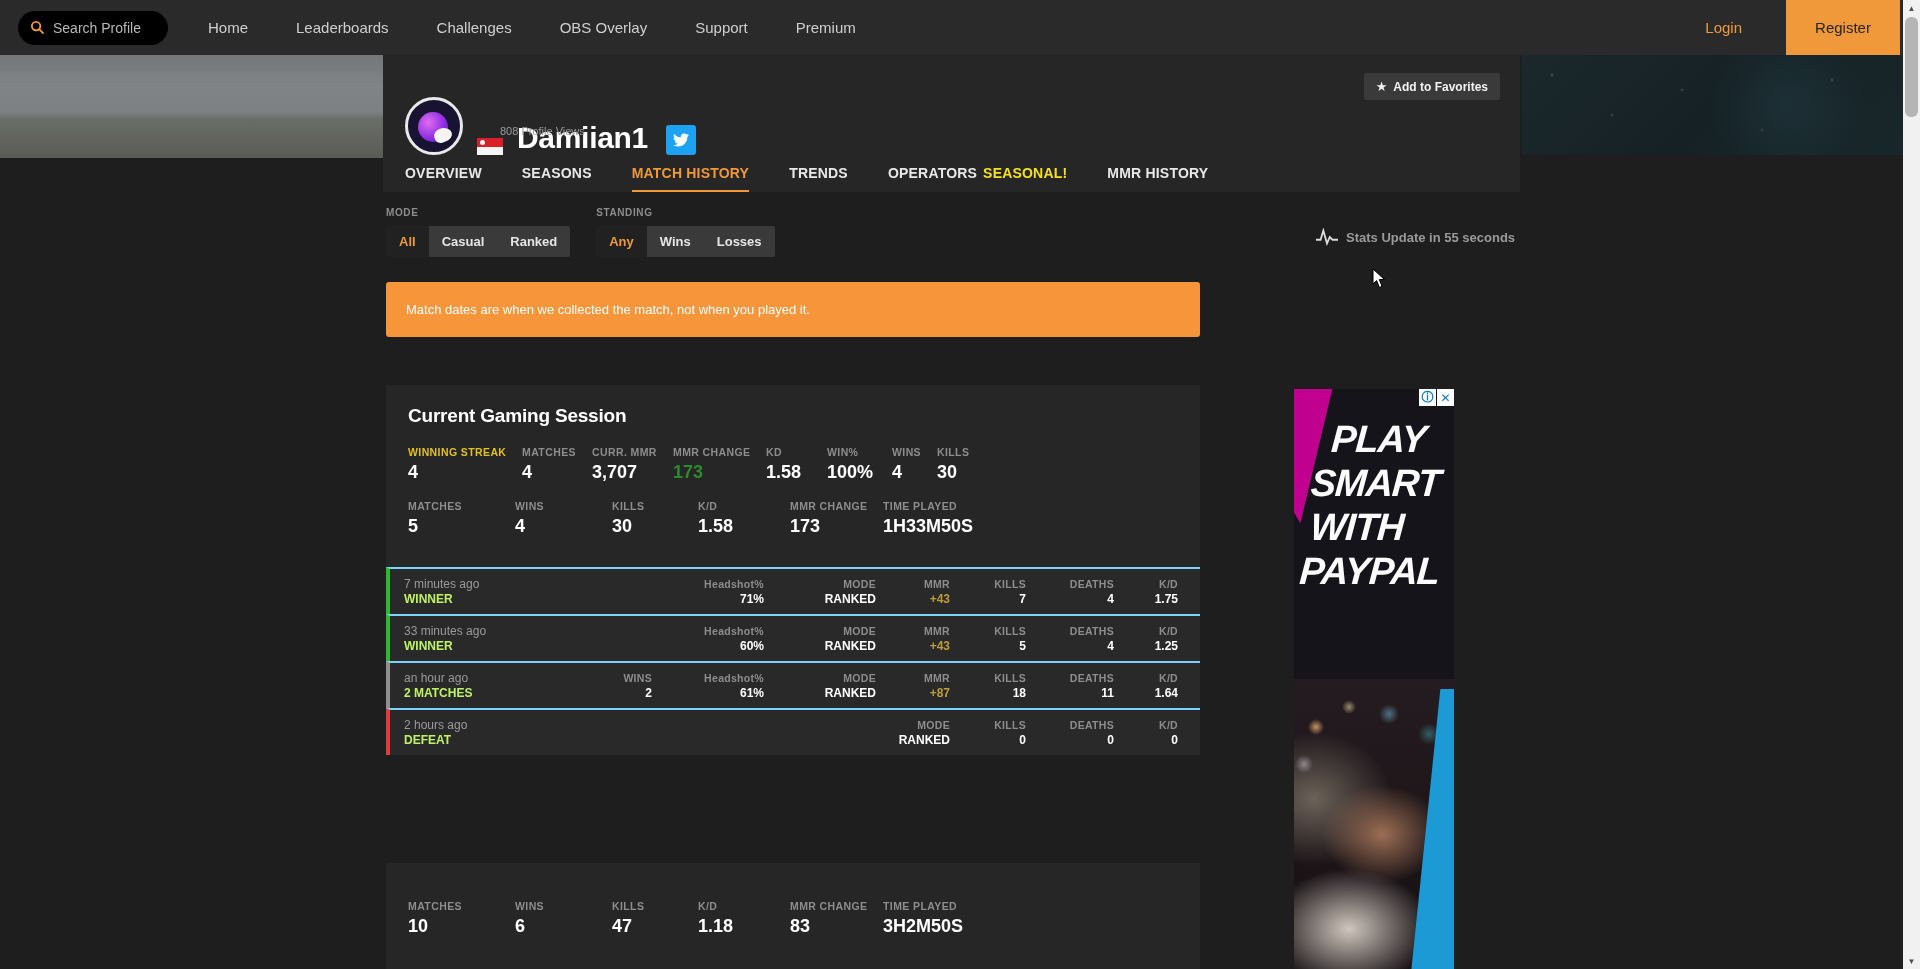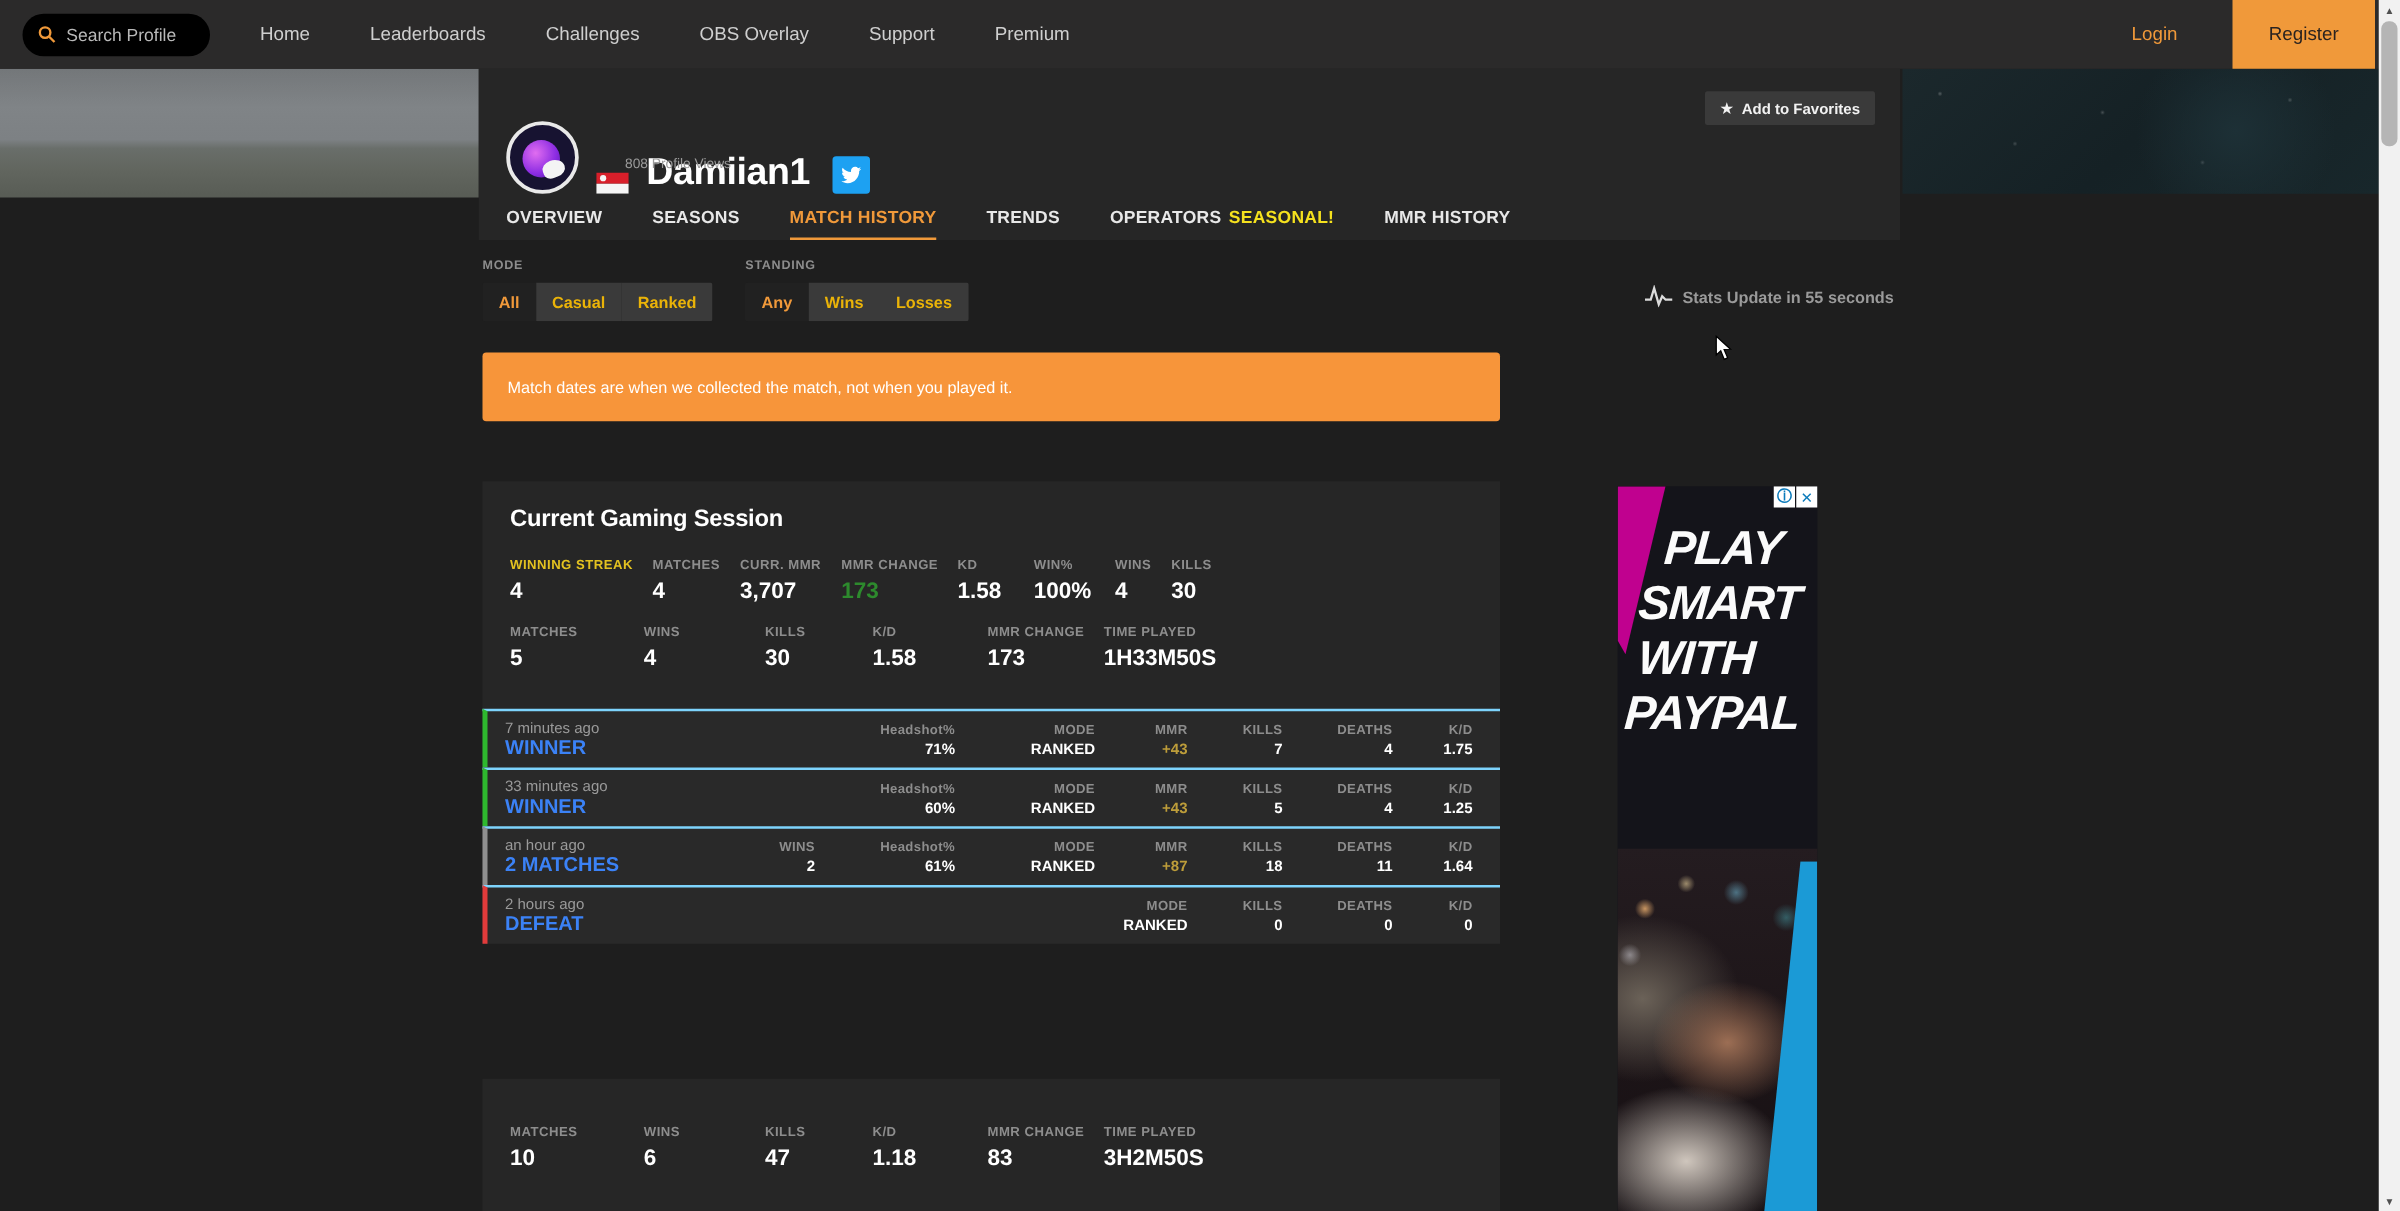--- a/index.html
+++ b/index.html
@@ -60,21 +60,21 @@
   .tab { display:flex; align-items:center; gap:6px; color:#e8e8e8; font-size:14px; font-weight:bold;
     letter-spacing:.2px; border-bottom:2px solid transparent; cursor:pointer; }
   .tab.active { color:#f0993a; border-bottom-color:#f0993a; }
   .tab .badge { color:#f5e11e; }
 
   
   .filters { position:absolute; left:386px; top:207px; display:flex; gap:26px; }
   .filter-label { color:#8d8d8d; font-size:10px; font-weight:bold; letter-spacing:.6px; }
   .seg-group { display:flex; margin-top:8px; border-radius:2px; overflow:hidden; }
   .seg { height:31px; padding:0 13px; display:flex; align-items:center; font-size:13px; font-weight:bold;
-    background:#3a3a3a; color:#eab308; cursor:pointer; }
+    background:#3a3a3a; color:#e5e5e5; cursor:pointer; }
   .seg.selected { background:#212121; color:#f0993a; }
 
   
   .stats-update { position:absolute; left:1316px; top:228px; display:flex; align-items:center; gap:8px;
     color:#9a9a9a; font-size:13px; font-weight:bold; }
 
   
   .notice { position:absolute; left:386px; top:282px; width:814px; height:55px; background:#f7953a;
     border-radius:3px; display:flex; align-items:center; padding-left:20px; color:#fff; font-size:13px; }
 
@@ -92,21 +92,21 @@
   .stat .val.green { color:#2d8a2d; }
 
   .rows { margin-top:30px; }
   .match-row { height:47px; border-top:2px solid #7dd3fc; background:#292929; display:flex;
     align-items:center; border-left:4px solid #555; padding-left:14px; padding-right:22px; }
   .match-row.win { border-left-color:#2eb82e; }
   .match-row.neutral { border-left-color:#8f8f8f; }
   .match-row.loss { border-left-color:#e23b3b; }
   .row-left { flex:1; display:flex; flex-direction:column; }
   .row-time { color:#9a9a9a; font-size:12px; }
-  .row-result { color:#3b82f6; font-size:16px; font-weight:bold; margin-top:1px; }
+  .row-result { color:#bef264; font-size:12px; font-weight:bold; margin-top:1px; }
   .cell { display:flex; flex-direction:column; text-align:right; }
   .cell .cl { color:#8d8d8d; font-size:10.5px; font-weight:bold; letter-spacing:.3px; }
   .cell .cv { color:#fff; font-size:12px; font-weight:bold; margin-top:2px; }
   .cell .cv.gold { color:#bd9d3a; }
   .c-wins{width:72px}.c-hs{width:112px}.c-mode{width:112px}.c-mmr{width:74px}
   .c-kills{width:76px}.c-deaths{width:88px}.c-kd{width:64px}
 
   
   .ad { position:absolute; left:1294px; top:389px; width:160px; height:600px; background:#14141a;
     overflow:hidden; z-index:5; }

